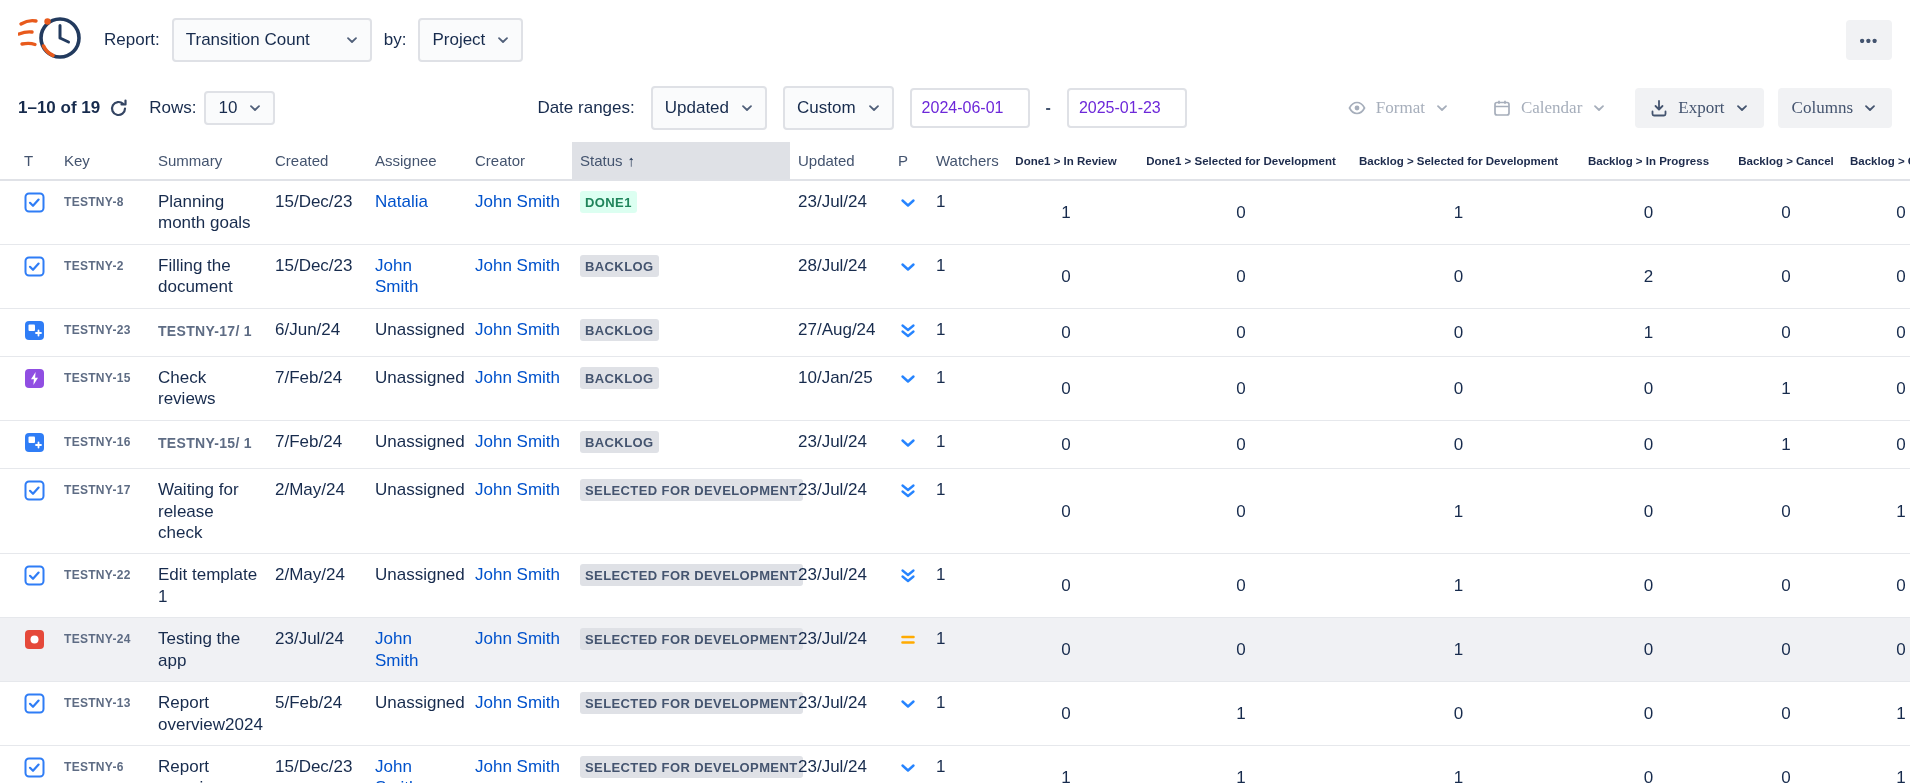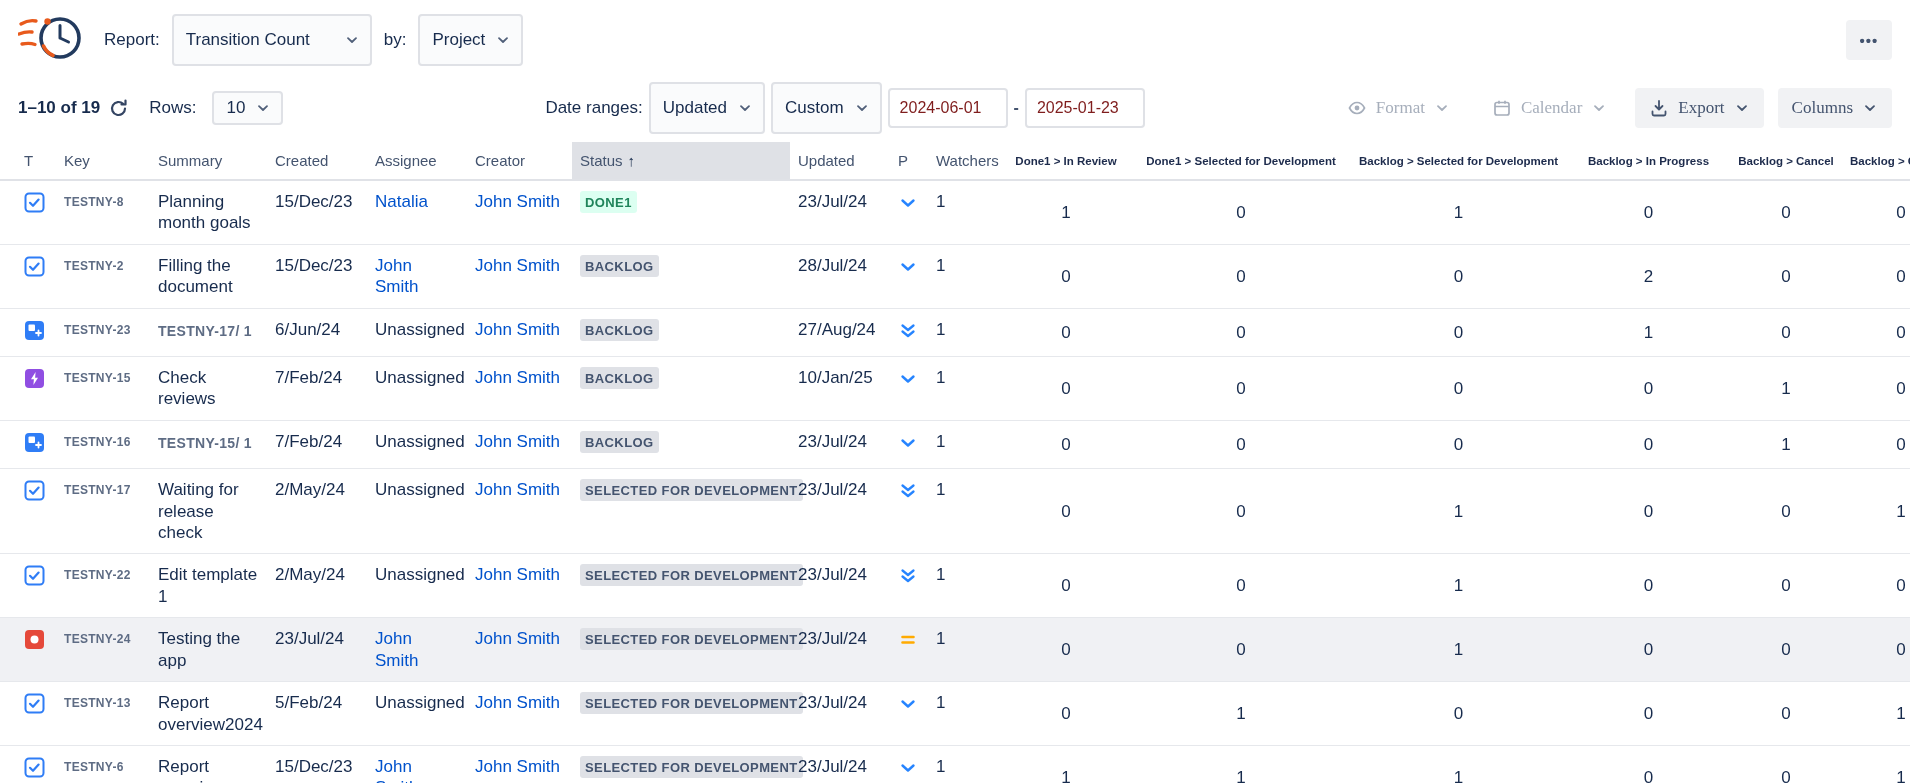--- a/index.html
+++ b/index.html
@@ -3,39 +3,39 @@
 <meta charset="utf-8">
 <style>
   *{box-sizing:border-box;margin:0;padding:0}
   html,body{width:1910px;height:783px;overflow:hidden;background:#fff;
     font-family:"Liberation Sans",sans-serif;color:#172b4d}
 
   
   .app-header{display:flex;align-items:center;gap:12px;height:80px;padding:0 18px}
   .logo{flex:0 0 auto;margin-right:4px}
   .lbl{font-size:17px;color:#172b4d;white-space:nowrap}
-  .select{display:inline-flex;align-items:center;gap:10px;height:52px;background:#fafbfc;
+  .select{display:inline-flex;align-items:center;gap:10px;height:44px;background:#fafbfc;
     border:2px solid #dfe1e6;border-radius:4px;padding:0 10px 0 12px;font-size:17px;
     color:#172b4d;cursor:pointer;white-space:nowrap}
   .select .chev{color:#505f79;flex:0 0 auto;margin-left:auto}
   .sel-report{min-width:200px;justify-content:space-between}
   .sel-project-picker{min-width:272px;justify-content:space-between}
   .more-btn{margin-left:auto;height:40px;min-width:46px;border:none;border-radius:4px;
     background:#f1f2f4;color:#44546f;font-size:15px;font-weight:700;letter-spacing:1px;
     cursor:pointer;display:flex;align-items:center;justify-content:center;font-family:inherit}
 
   
   .toolbar{display:flex;align-items:center;padding:0 18px;height:48px;margin-top:4px}
   .range{font-weight:700;font-size:17px;white-space:nowrap}
   .refresh{margin-left:8px;display:inline-flex;cursor:pointer}
-  .rows-label{margin-left:20px;margin-right:16px}
+  .rows-label{margin-left:20px;margin-right:8px}
   .select.small{height:34px;min-width:60px;justify-content:flex-end}
-  .dates{display:flex;align-items:center;gap:6px;margin-left:262px}
+  .dates{display:flex;align-items:center;gap:16px;margin-left:262px}
   .date-input{height:40px;width:120px;border:2px solid #dfe1e6;border-radius:4px;background:#fff;
-    font-family:inherit;font-size:16px;color:#7f1d1d;padding:0 10px}
+    font-family:inherit;font-size:16px;color:#6d28d9;padding:0 10px}
   .dash{font-weight:700;color:#44546f}
   .actions{margin-left:auto;display:flex;align-items:center;gap:14px}
   .btn{display:inline-flex;align-items:center;gap:9px;height:40px;padding:0 14px;border:none;
     border-radius:4px;background:transparent;font-family:Liberation Serif, serif;font-size:17px;cursor:pointer;
     color:#44546f;white-space:nowrap}
   .btn.disabled{color:#a6aebb;cursor:default}
   .btn.subtle{background:#f1f2f4;color:#44546f}
 
   
   .table-wrap{margin-top:10px;width:1910px;overflow:hidden}

